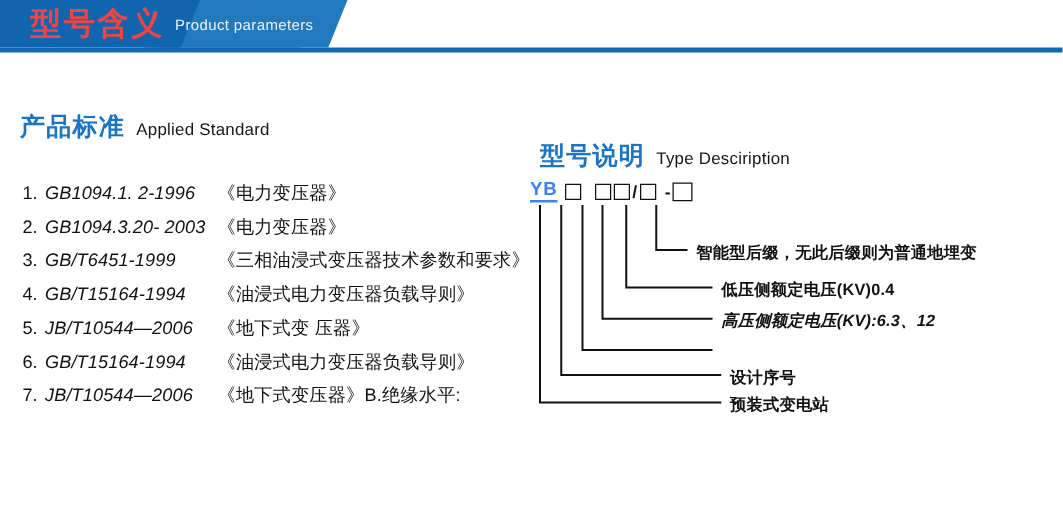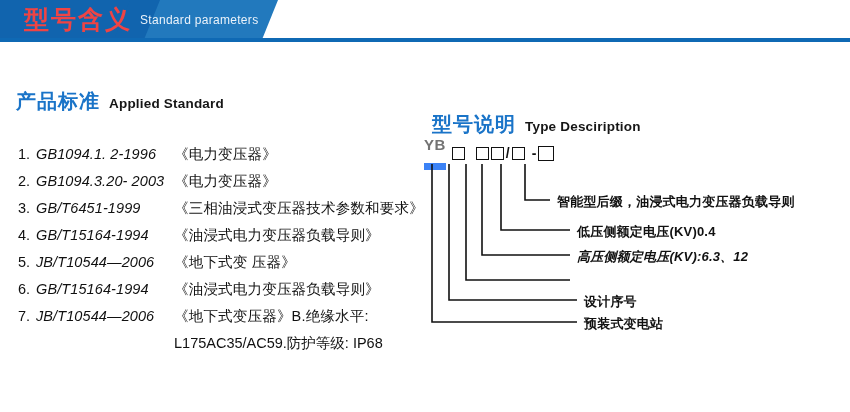--- a/index.html
+++ b/index.html
@@ -95,21 +95,21 @@
     white-space: nowrap;
   }
   .sec-head .cn {
     font-size: 20px;
     font-weight: bold;
     color: #1a74c8;
     letter-spacing: 1px;
   }
   .sec-head .en {
     font-size: 13.5px;
-    font-weight: bold;
+    font-weight: normal;
     color: #161616;
     margin-left: 9px;
     letter-spacing: 0.2px;
   }
   #std-heading { left: 16px; top: 88px; }
   #type-heading { left: 432px; top: 88px; margin-top: 23px; }
 
   
   .std-list {
     position: absolute;
@@ -159,23 +159,23 @@
     left: 0;
     top: 0;
     height: 22px;
     display: flex;
     align-items: center;
     white-space: nowrap;
   }
   .code-yb {
     font-size: 15px;
     font-weight: bold;
-    color: #737373;
-    border-bottom: 7px solid #3b82f6;
-    padding-bottom: 11px;
+    color: #3b82f6;
+    border-bottom: 2px solid #3b82f6;
+    padding-bottom: 1px;
     line-height: 15px;
     letter-spacing: 0.5px;
   }
   .code-box {
     display: inline-block;
     width: 11px;
     height: 11px;
     border: 1.5px solid #111;
     margin: 0 1px;
   }
@@ -210,21 +210,21 @@
 </style>
 </head>
 <body>
 
 <div class="banner">
   <div class="banner-dark"></div>
   <div class="banner-light-fill"></div>
   <div class="banner-light"></div>
   <div class="banner-dark-skew"></div>
   <div class="banner-title">型号含义</div>
-  <div class="banner-sub">Standard parameters</div>
+  <div class="banner-sub">Product parameters</div>
   <div class="banner-rule"></div>
 </div>
 
 <div class="sec-head" id="std-heading">
   <span class="cn">产品标准</span><span class="en">Applied Standard</span>
 </div>
 
 <div class="std-list">
   <div class="std-row">
     <span class="std-num">1.</span>
@@ -254,21 +254,20 @@
   <div class="std-row">
     <span class="std-num">6.</span>
     <span class="std-code">GB/T15164-1994</span>
     <span class="std-name">《油浸式电力变压器负载导则》</span>
   </div>
   <div class="std-row">
     <span class="std-num">7.</span>
     <span class="std-code">JB/T10544—2006</span>
     <span class="std-name">《地下式变压器》B.绝缘水平:</span>
   </div>
-  <div class="std-cont">L175AC35/AC59.防护等级: IP68</div>
 </div>
 
 <div class="sec-head" id="type-heading">
   <span class="cn">型号说明</span><span class="en">Type Desciription</span>
 </div>
 
 <div class="type-diagram">
 
   <div class="code-line">
     <span class="code-yb">YB</span>
@@ -292,19 +291,19 @@
 
     <polyline points="58,22 58,113 146,113" fill="none" stroke="#111" stroke-width="1.6"></polyline>
 
     <polyline points="42,22 42,138 146,138" fill="none" stroke="#111" stroke-width="1.6"></polyline>
 
     <polyline points="25,22 25,158 153,158" fill="none" stroke="#111" stroke-width="1.6"></polyline>
 
     <polyline points="8,22 8,180 153,180" fill="none" stroke="#111" stroke-width="1.6"></polyline>
   </svg>
 
-  <div class="label" style="left:133px; top:51px;">智能型后缀，油浸式电力变压器负载导则</div>
+  <div class="label" style="left:133px; top:51px;">智能型后缀，无此后缀则为普通地埋变</div>
   <div class="label" style="left:153px; top:81px;">低压侧额定电压(KV)0.4</div>
   <div class="label" style="left:153px; top:106px;font-style:italic;">高压侧额定电压(KV):6.3、12</div>
   <div class="label" style="left:160px; top:151px;">设计序号</div>
   <div class="label" style="left:160px; top:173px;">预装式变电站</div>
 
 </div>
 
 </body></html>

